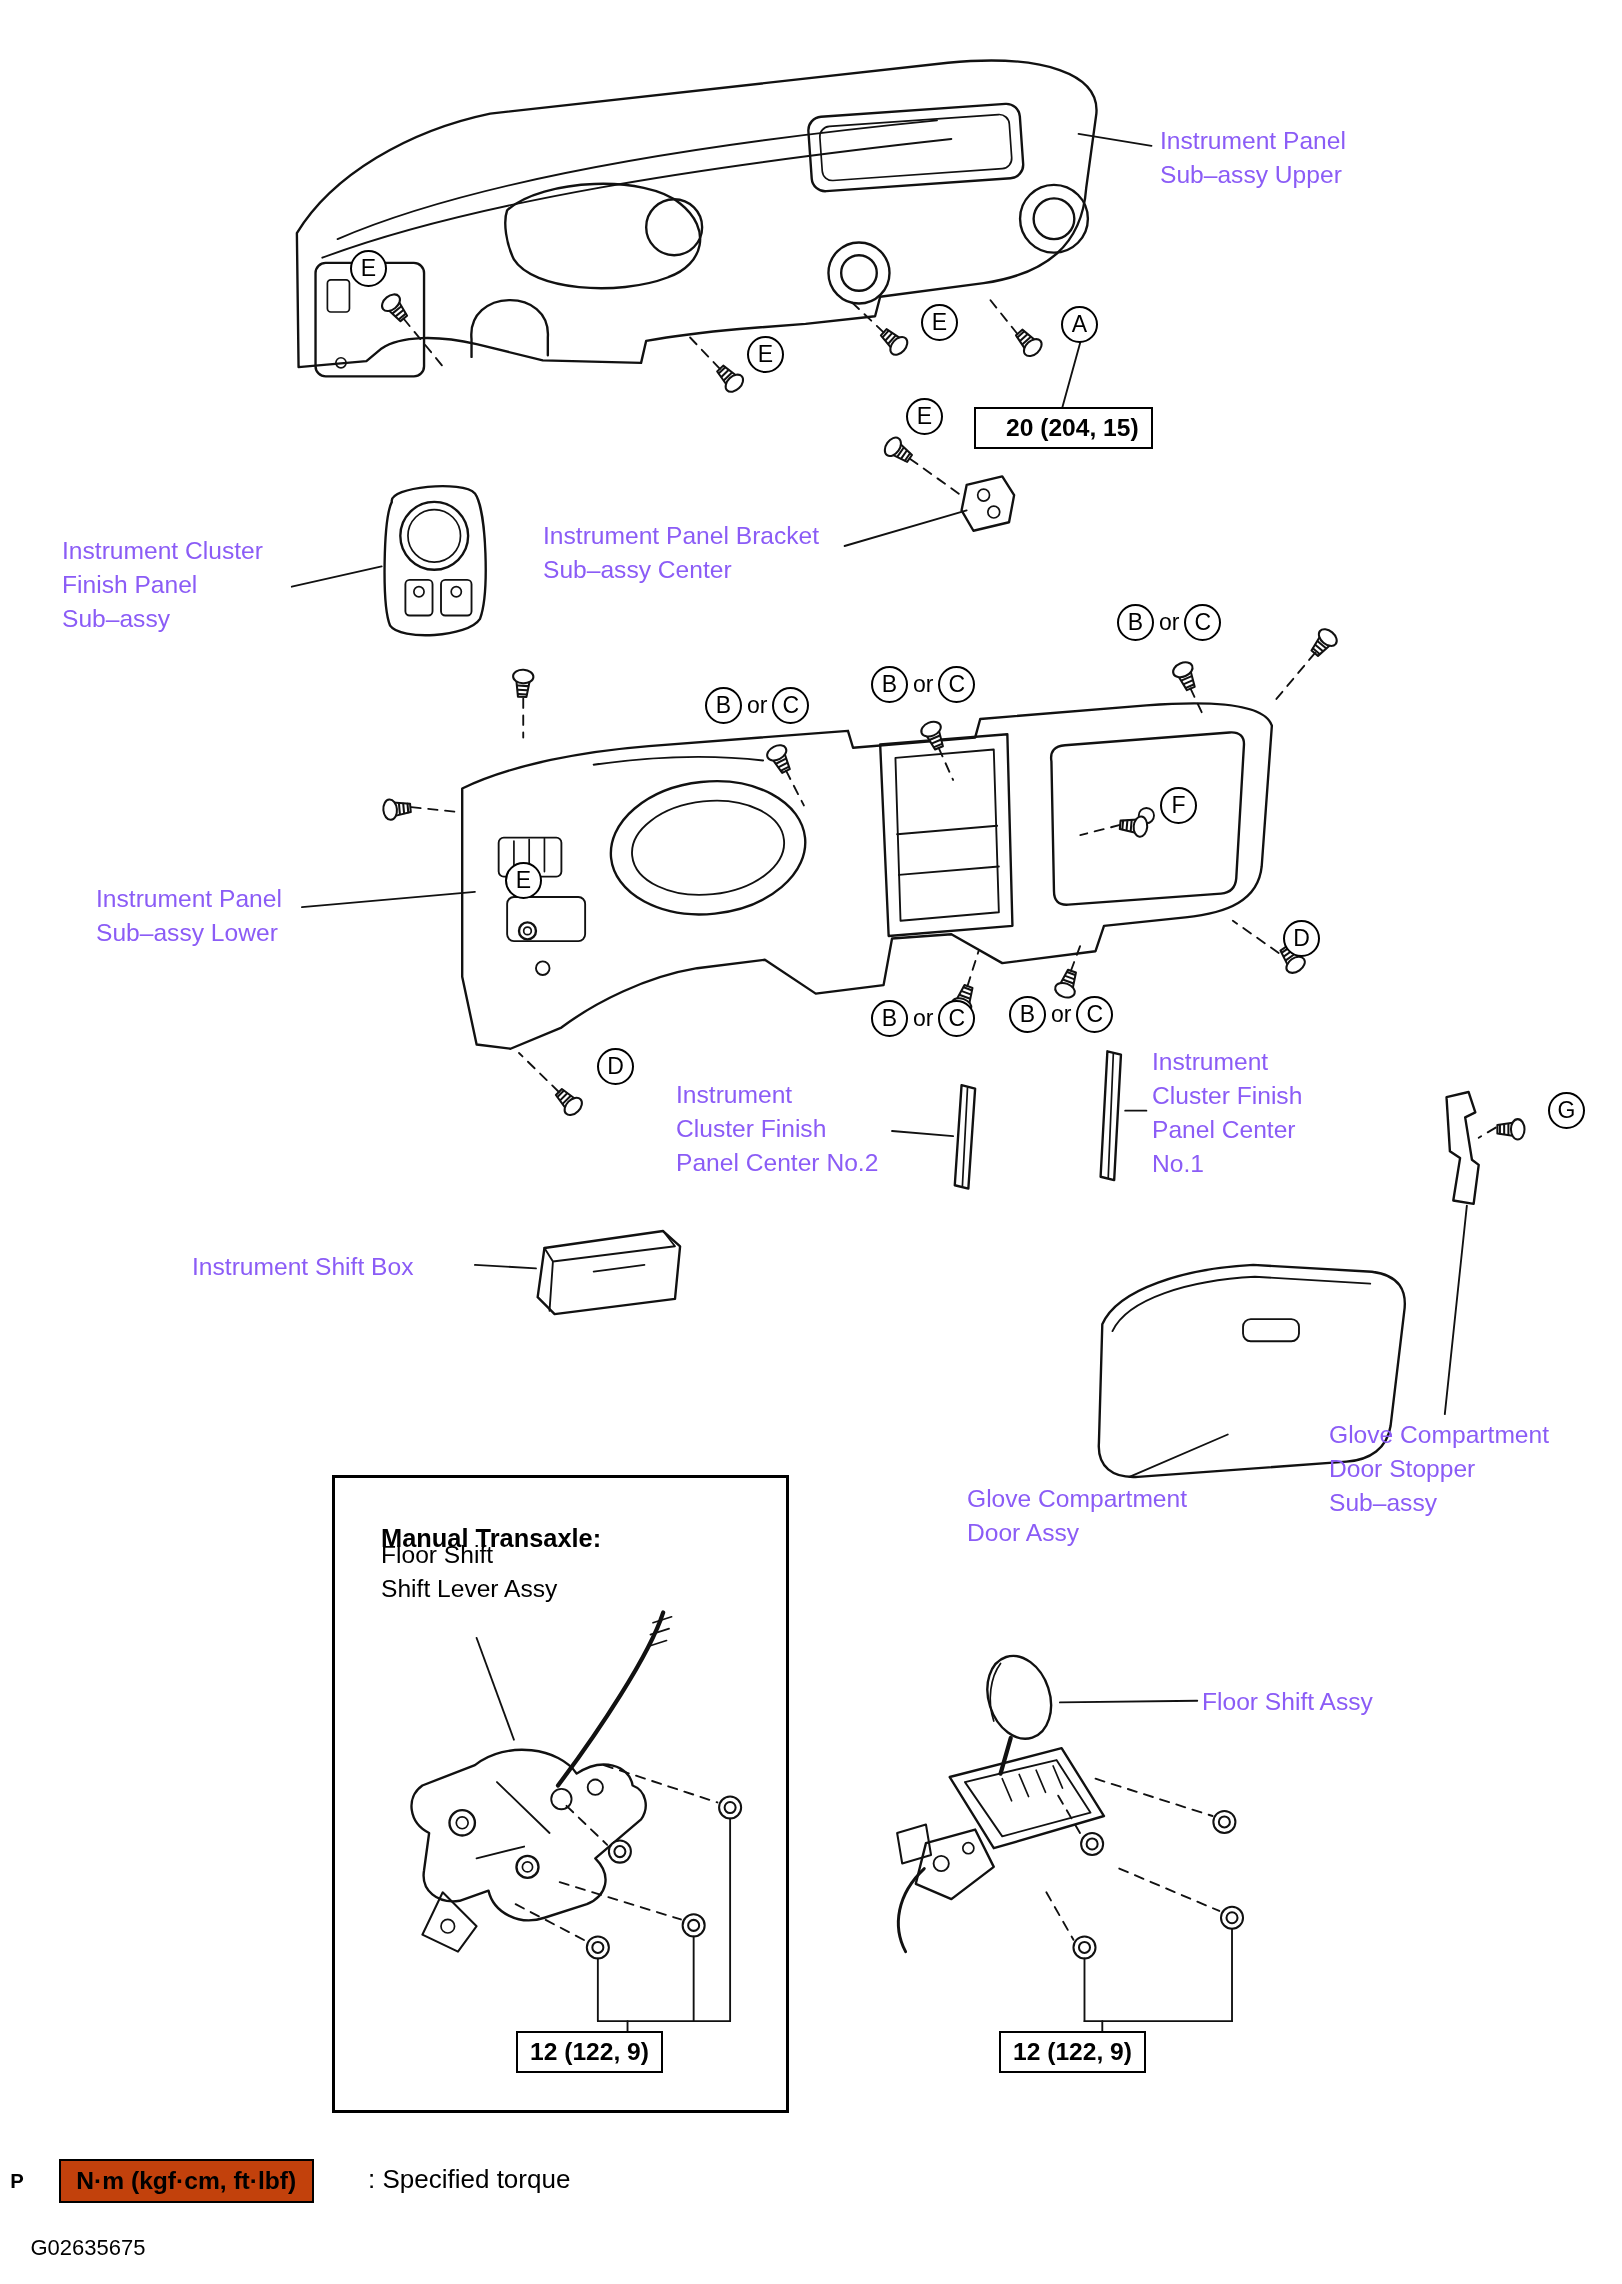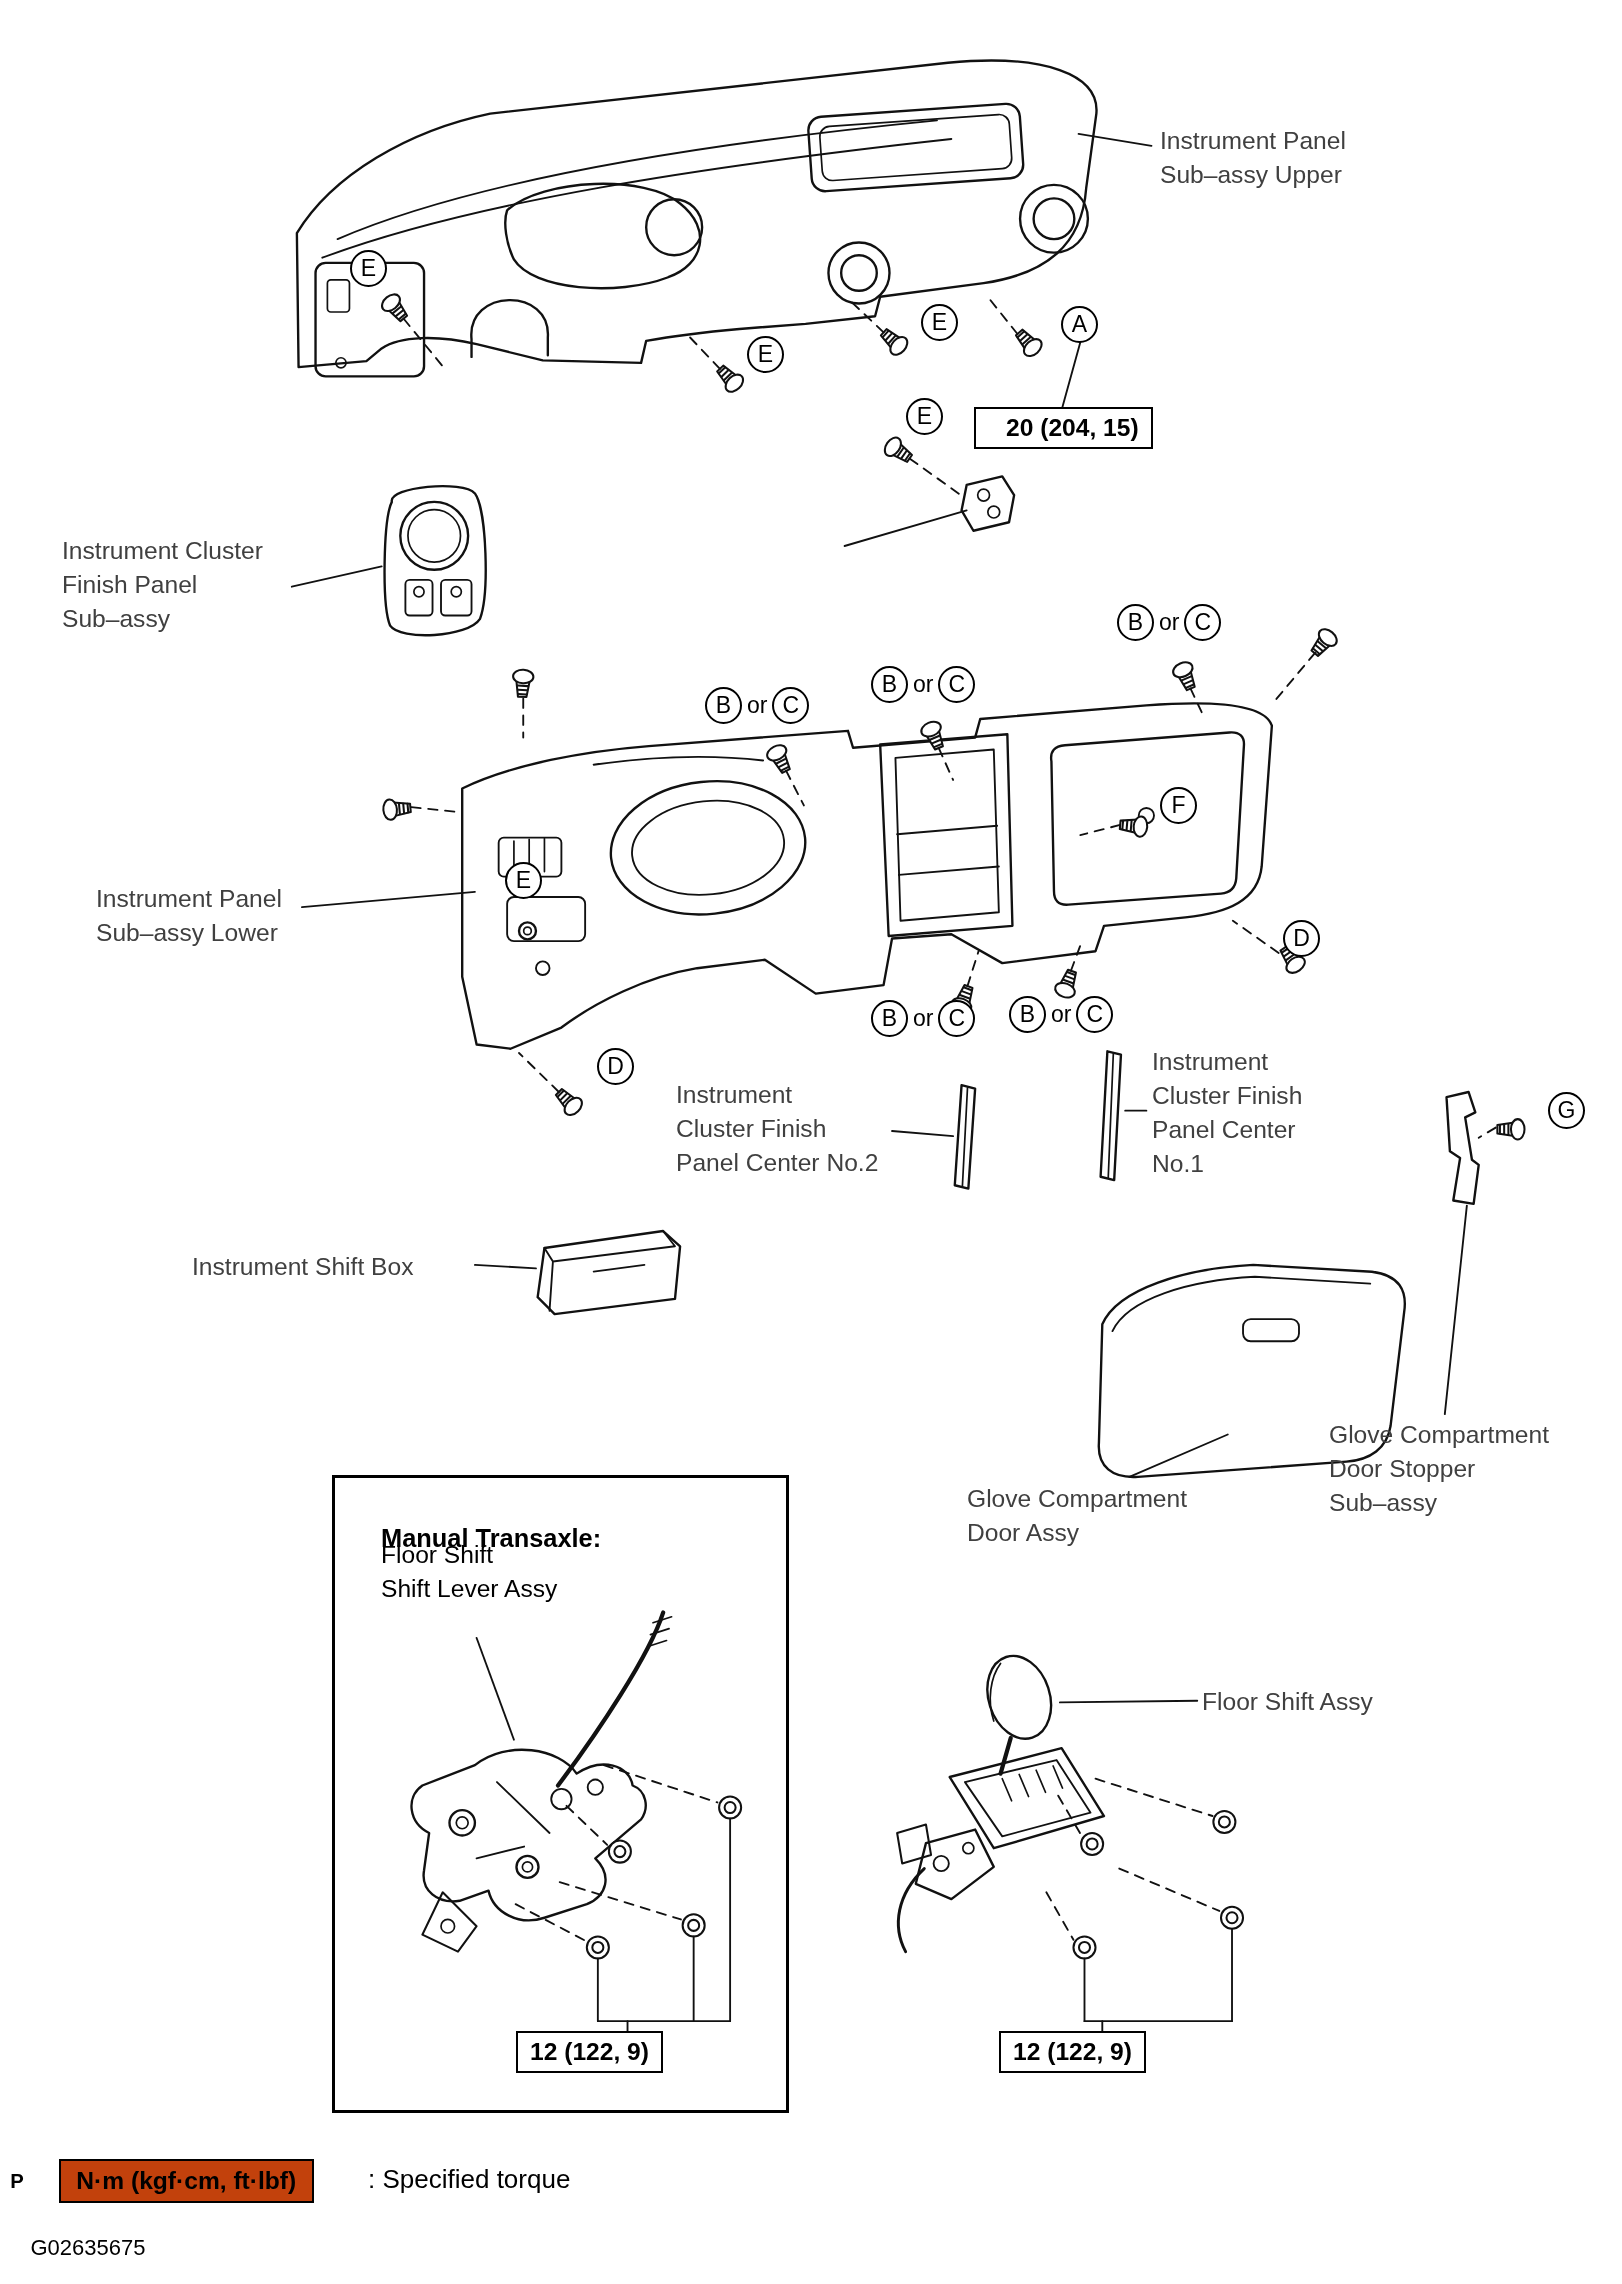--- a/index.html
+++ b/index.html
@@ -1,19 +1,19 @@
 <!DOCTYPE html>
 <html style="font-size:13.6px"><head>
 <meta charset="utf-8">
 <style>
   html,body{margin:0;padding:0;background:#fff;}
   #page{position:relative;width:1623px;height:2284px;background:#fff;overflow:hidden;
         font-family:"Liberation Sans",sans-serif;color:#000;}
   #art{position:absolute;left:0;top:0;}
-  .lbl{position:absolute;font-size:24.6px;line-height:1.38;white-space:pre-line;color:#404040;}
+  .lbl{position:absolute;font-size:24.6px;line-height:1.38;white-space:pre-line;color:#8b5cf6;}
   .mk{width:37px;height:37px;border:2.5px solid #000;border-radius:50%;box-sizing:border-box;
       display:flex;align-items:center;justify-content:center;font-size:23px;background:#fff;}
   .abs{position:absolute;}
   .boc{position:absolute;display:flex;align-items:center;gap:4.2px;font-size:23px;}
   .or{padding:0 0.8px;}
   .tq{position:absolute;border:2.5px solid #000;font-weight:bold;font-size:24.6px;
       padding:5.1px 12px;background:#fff;white-space:nowrap;}
   .frame{position:absolute;border:3.4px solid #000;box-sizing:border-box;}
   .mt-title{position:absolute;font-size:25.4px;font-weight:bold;}
   .mt-sub{position:absolute;font-size:24.6px;line-height:1.38;white-space:pre-line;}
@@ -240,20 +240,22 @@
         <path d="M562,1932 L606,2052"></path>
         <path d="M1274,404 L1253,480"></path>
       </g>
     </g>
   </svg>
 
   <div class="frame" style="left:332px;top:1475px;width:457px;height:638px;"></div>
 
   <div class="lbl" style="left:1160px;top:124px;">Instrument Panel
 Sub–assy Upper</div>
+  <div class="lbl" style="left:543px;top:519px;">Instrument Panel Bracket
+Sub–assy Center</div>
   <div class="lbl" style="left:62px;top:534px;">Instrument Cluster
 Finish Panel
 Sub–assy</div>
   <div class="lbl" style="left:96px;top:882px;">Instrument Panel
 Sub–assy Lower</div>
   <div class="lbl" style="left:676px;top:1078px;">Instrument
 Cluster Finish
 Panel Center No.2</div>
   <div class="lbl" style="left:1152px;top:1045px;">Instrument
 Cluster Finish

